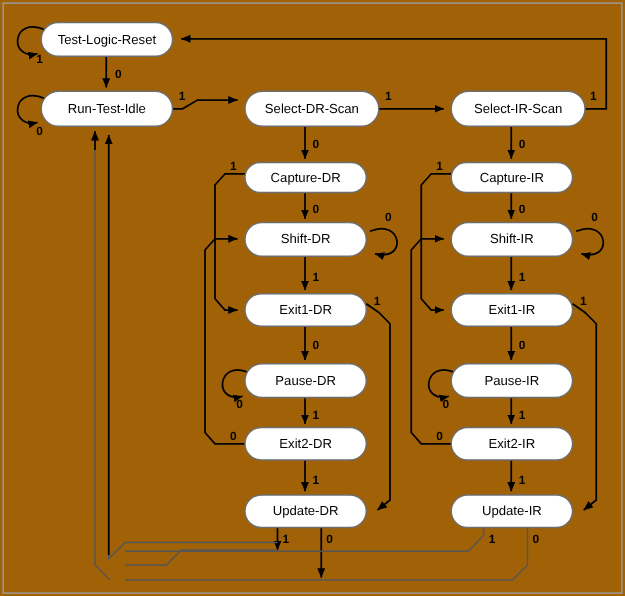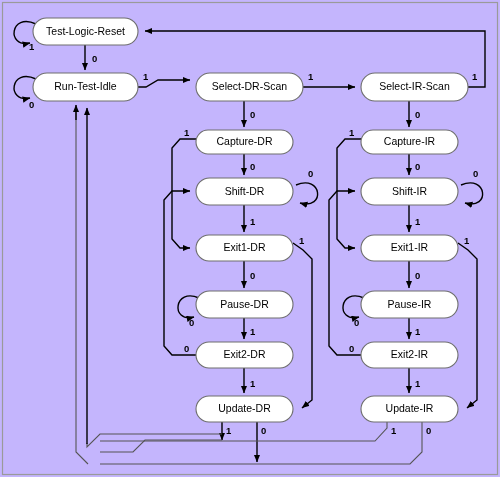--- a/index.html
+++ b/index.html
@@ -5,21 +5,21 @@
   html, body {
     margin: 0;
     padding: 0;
     background: #ffffff;
     font-family: "Liberation Sans", sans-serif;
   }
   #diagram-root {
     position: relative;
     width: 500px;
     height: 477px;
-    background: #c4b5fd;
+    background: #a16207;
     overflow: hidden;
     text-decoration: underline;
   }
   svg#tap-svg {
     display: block;
     width: 500px;
     height: 477px;
   }
   .state-box-fill {
     fill: #ffffff;

